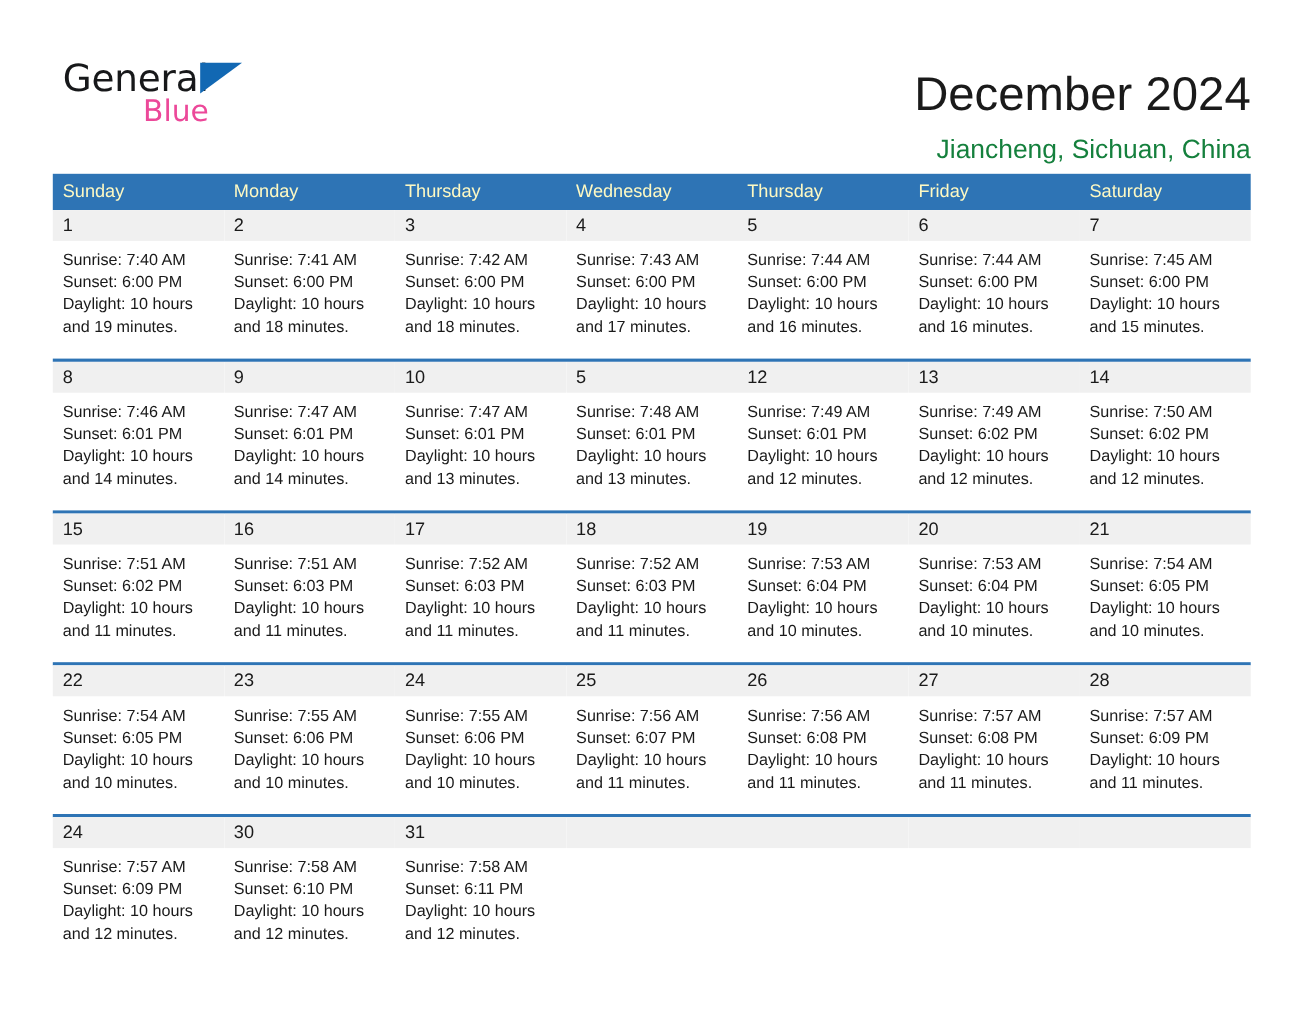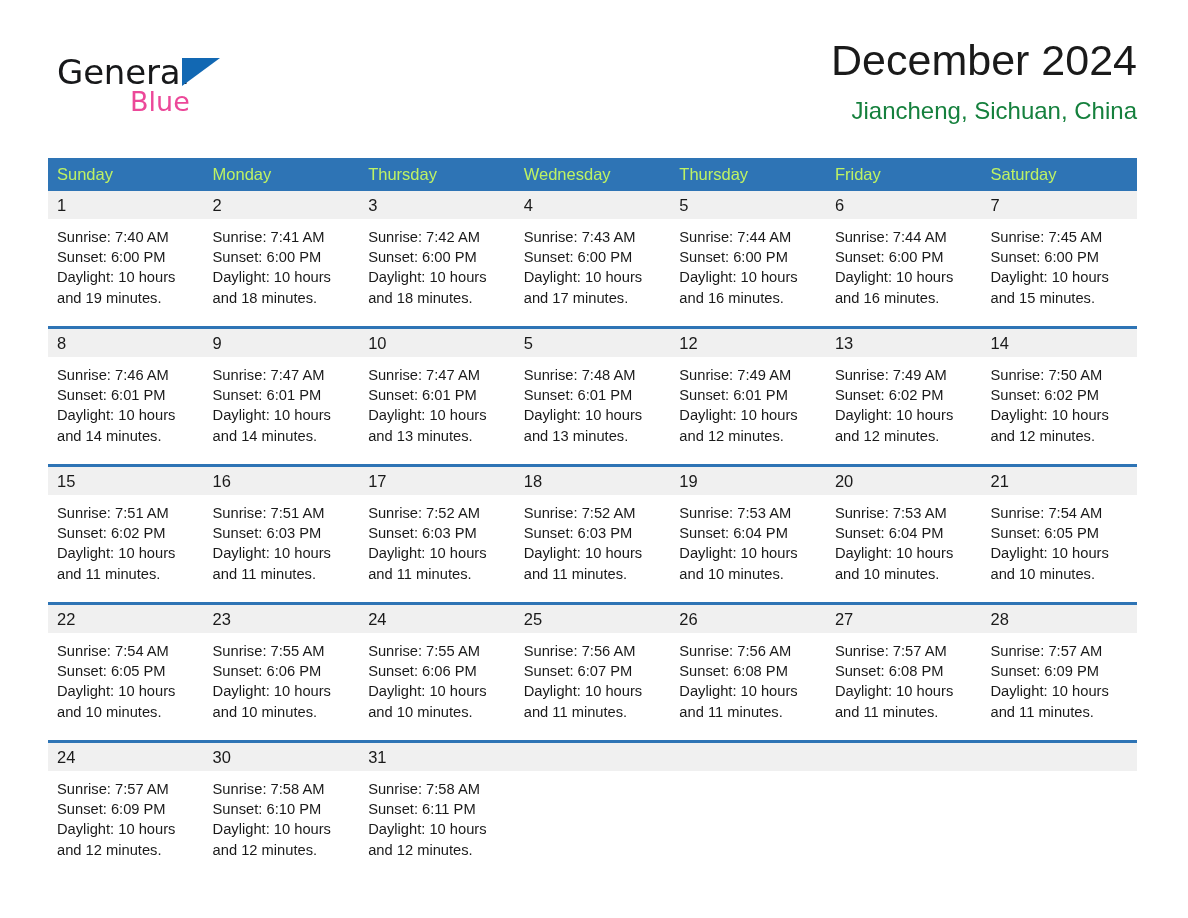--- a/index.html
+++ b/index.html
@@ -68,21 +68,21 @@
     color: #ec4899;
     font-family: "DejaVu Sans", sans-serif;
     font-weight: 400;
     line-height: 40px;
     white-space: nowrap;
   }
 
   .title-block {
     position: absolute;
     right: 51px;
-    top: 34px;
+    top: 60px;
     text-align: right;
   }
   .cal-title {
     font-size: 43px;
     font-weight: 400;
     color: #1a1a1a;
     line-height: 52px;
     white-space: nowrap;
   }
   .cal-subtitle {
@@ -104,21 +104,21 @@
   .weekday-row {
     display: flex;
     width: 100%;
     background: #2e74b5;
   }
   .weekday-cell {
     flex: 1 1 0;
     min-width: 0;
     height: 33px;
     line-height: 33px;
-    color: #bef264;
+    color: #fef9c3;
     font-size: 16.5px;
     padding-left: 9px;
     box-sizing: border-box;
     white-space: nowrap;
     overflow: hidden;
   }
 
   .week-row {
     display: flex;
     width: 100%;

